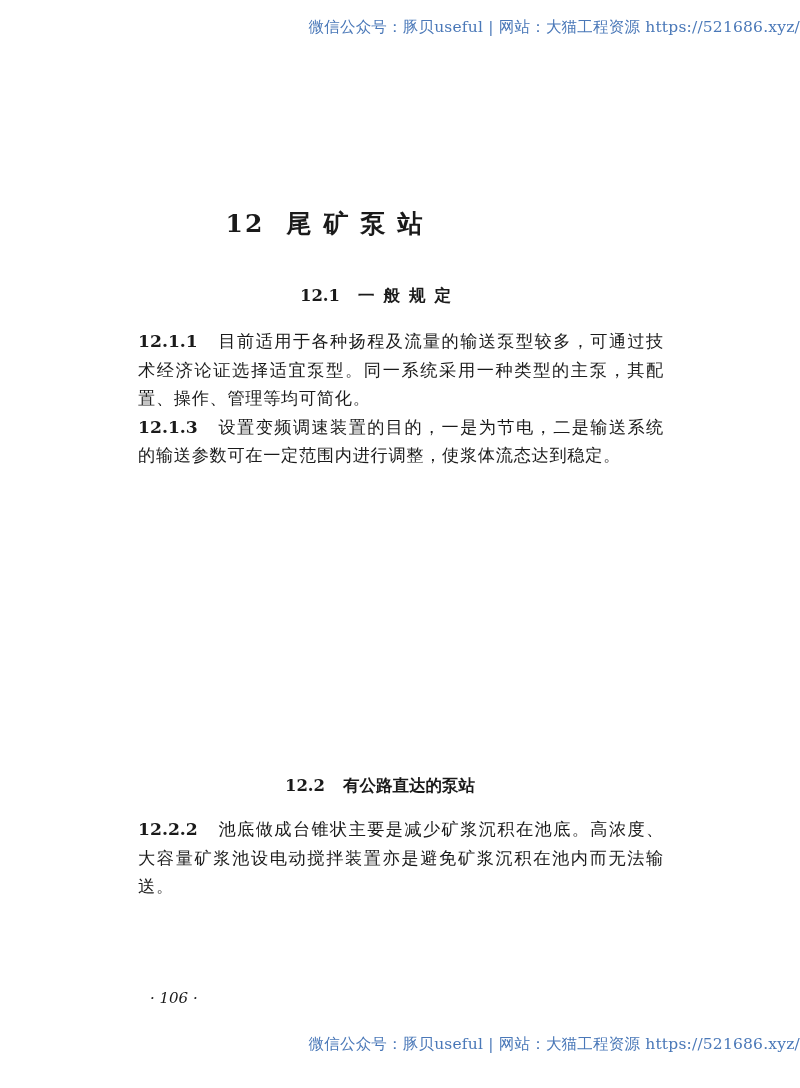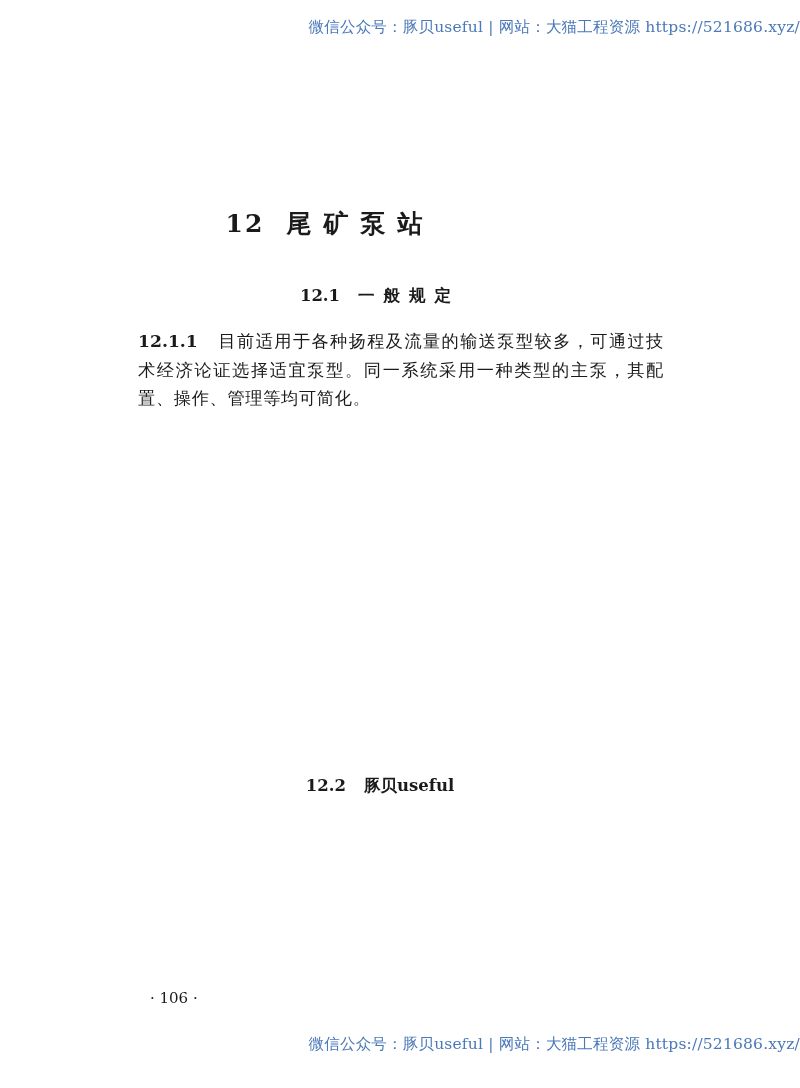--- a/index.html
+++ b/index.html
@@ -16,41 +16,43 @@
   .section-title { position:absolute; left:0; width:760px; text-align:center; font-size:16.5px; font-weight:bold; }
   .sec1 { top:285px; }
   .sec1 .name { letter-spacing:9px; }
   .sec2 { top:775px; }
   .section-title .num { margin-right:18px; }
   .body { position:absolute; left:138px; width:526px; font-size:17.2px; line-height:28.6px; letter-spacing:0.7px; }
   .b1 { top:327px; }
   .b2 { top:815px; }
   .clause { margin:0; text-align:justify; }
   .clause .cnum { font-weight:bold; margin-right:20px; letter-spacing:0; }
-  .page-num { position:absolute; top:989px; left:150px; font-size:15px; }
+  .page-num { position:absolute; top:989px; left:150px; font-size:15px;font-style:italic; }
 </style>
 </head>
 <body>
 
 <div class="watermark wm-top">微信公众号：豚贝useful | 网站：大猫工程资源 https://521686.xyz/</div>
 
 <div class="chapter-title">
   <span class="num">12</span><span class="name">尾矿泵站</span>
 </div>
 
 <div class="section-title sec1">
   <span class="num">12.1</span><span class="name">一般规定</span>
 </div>
 
 <div class="body b1">
   <p class="clause"><span class="cnum">12.1.1</span><span>目前适用于各种扬程及流量的输送泵型较多，可通过技术经济论证选择适宜泵型。同一系统采用一种类型的主泵，其配置、操作、管理等均可简化。</span></p>
+  <p class="clause"><span class="cnum">12.1.3</span><span>设置变频调速装置的目的，一是为节电，二是输送系统的输送参数可在一定范围内进行调整，使浆体流态达到稳定。</span></p>
 </div>
 
 <div class="section-title sec2">
-  <span class="num">12.2</span><span class="name">豚贝useful</span>
+  <span class="num">12.2</span><span class="name">有公路直达的泵站</span>
 </div>
 
 <div class="body b2">
+  <p class="clause"><span class="cnum">12.2.2</span><span>池底做成台锥状主要是减少矿浆沉积在池底。高浓度、大容量矿浆池设电动搅拌装置亦是避免矿浆沉积在池内而无法输送。</span></p>
 </div>
 
 <div class="page-num">· 106 ·</div>
 
 <div class="watermark wm-bottom">微信公众号：豚贝useful | 网站：大猫工程资源 https://521686.xyz/</div>
 
 </body></html>

